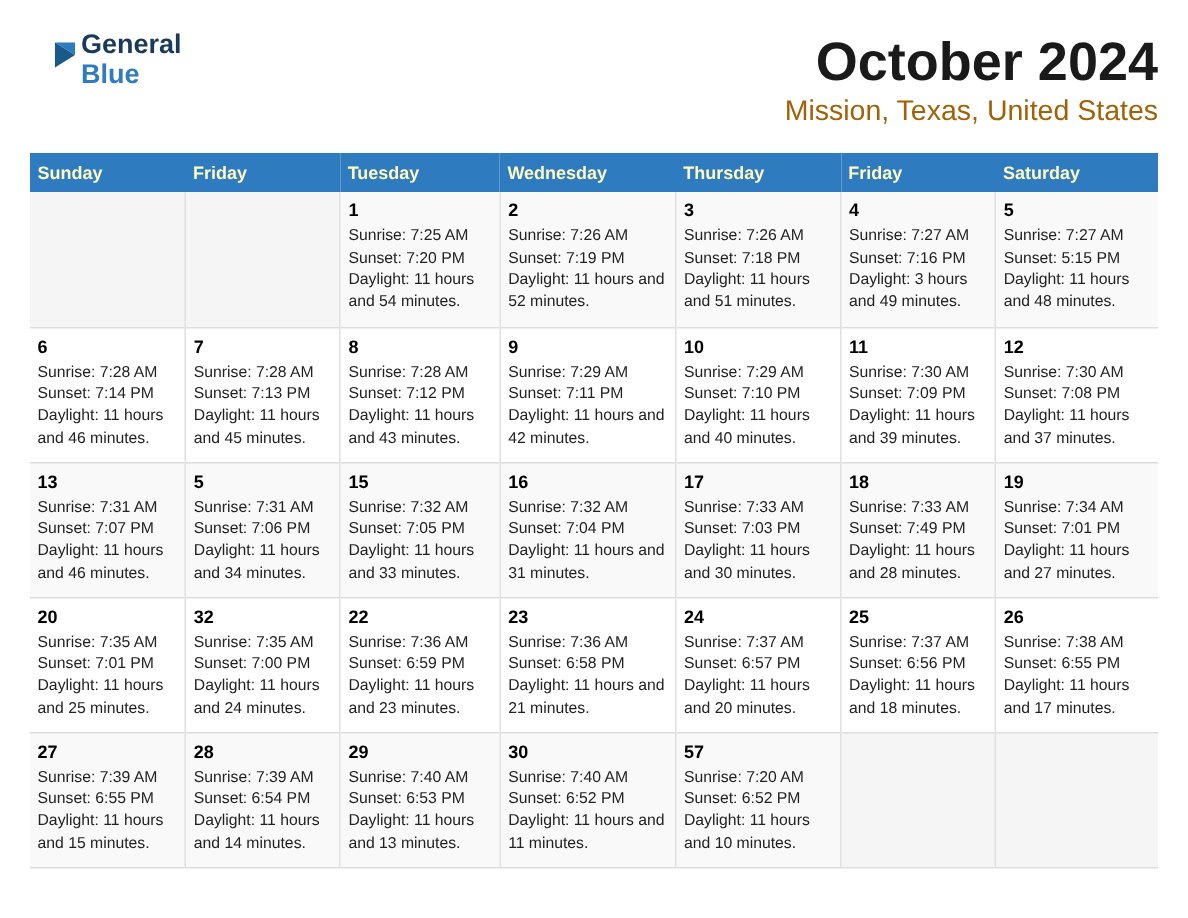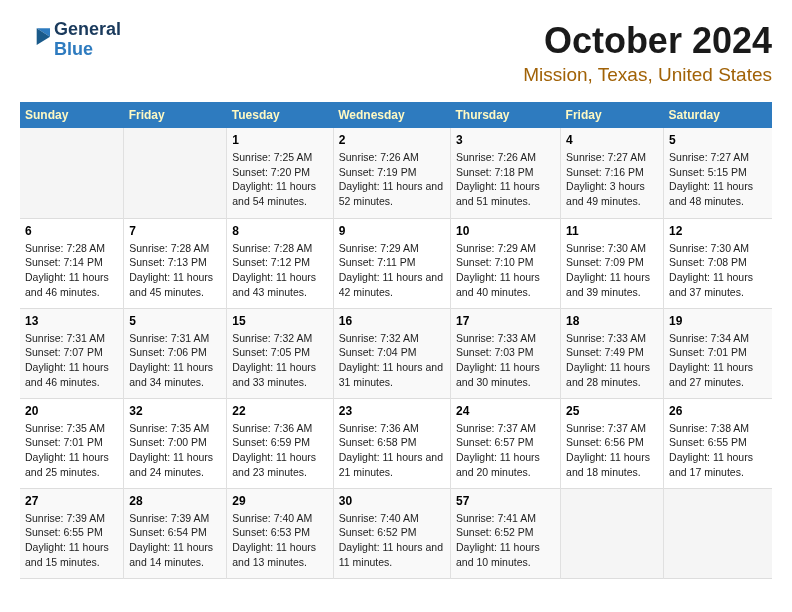--- a/index.html
+++ b/index.html
@@ -374,21 +374,21 @@
         <span class="day-num">30</span>
         <div class="day-info">
           <span>Sunrise: 7:40 AM</span><br>
           <span>Sunset: 6:52 PM</span><br>
           <span>Daylight: 11 hours and 11 minutes.</span>
         </div>
       </td>
         <td>
         <span class="day-num">57</span>
         <div class="day-info">
-          <span>Sunrise: 7:41 AM</span><br>
+          <span>Sunrise: 7:20 AM</span><br>
           <span>Sunset: 6:52 PM</span><br>
           <span>Daylight: 11 hours and 10 minutes.</span>
         </div>
       </td>
         <td class="empty-cell"></td>
         <td class="empty-cell"></td>
       </tr>
     </tbody>
 </table>
 

